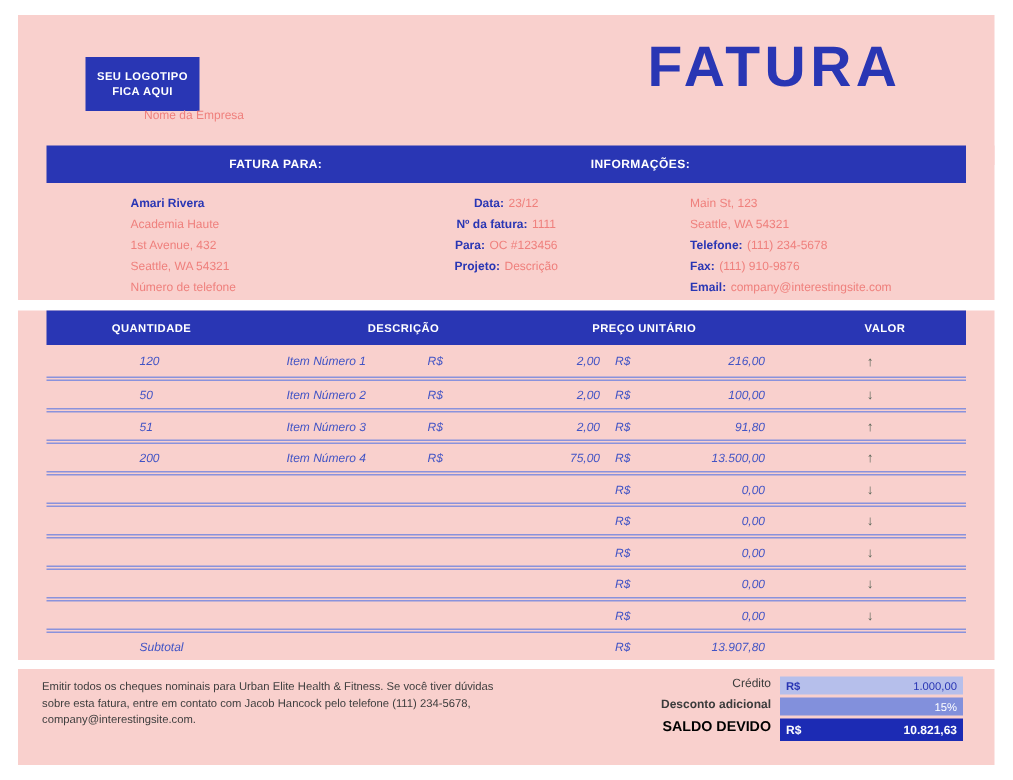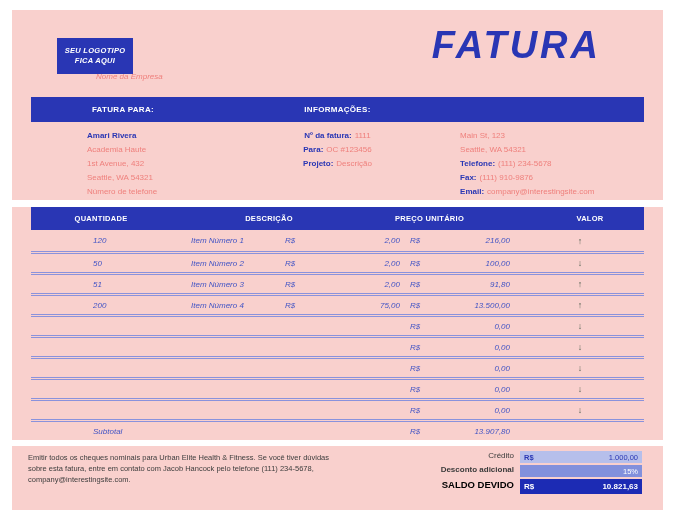--- a/index.html
+++ b/index.html
@@ -7,38 +7,38 @@
     --blue:#2936b4;
     --salmon:#ef807d;
     --blue-text:#4254c5;
     --line:#8a92dc;
     --arrow:#4f5e4f;
   }
   *{box-sizing:border-box;margin:0;padding:0;}
   body{background:#fff;font-family:"Liberation Sans",sans-serif;}
   .page{position:relative;width:675px;height:520px;background:#fff;overflow:hidden;}
   .block{position:absolute;left:12px;right:12px;background:var(--pink);}
-  .block-a{top:10px;height:100px;font-style:italic;}
+  .block-a{top:10px;height:100px;}
   .block-b{top:97px;height:103px;}
   .block-c{top:207px;height:233px;}
   .block-d{top:446px;height:64px;}
 
   
   .logo-box{position:absolute;left:45px;top:28px;width:76px;height:36px;background:var(--blue);
     color:#fff;font-size:7.5px;font-weight:bold;display:flex;flex-direction:column;
     align-items:center;justify-content:center;text-align:center;letter-spacing:.3px;line-height:10px;}
   .company-name{position:absolute;left:84px;top:62px;color:var(--salmon);font-size:8px;}
   .doc-title{position:absolute;right:62px;top:14px;font-size:38px;font-weight:bold;
     color:var(--blue);letter-spacing:3px;}
 
   
   .band{height:25px;background:var(--blue);margin:0 19px;display:grid;
     grid-template-columns:30% 40% 30%;align-items:center;color:#fff;
     font-weight:bold;font-size:8px;letter-spacing:.3px;}
-  .band > div{text-align:center;}
+  .band > div{text-align:right;}
 
   
   .info-cols{position:absolute;top:25px;left:19px;right:19px;bottom:0;display:grid;
     grid-template-columns:30% 40% 30%;padding-top:7px;font-size:8px;line-height:14px;}
   .col-billto{padding-left:56px;}
   .col-info{text-align:center;}
   .col-contact{text-align:left;padding-right:26px;}
   .addr-name{font-weight:bold;color:var(--blue);}
   .addr-line{color:var(--salmon);}
   .kv-line{white-space:nowrap;}
@@ -105,20 +105,23 @@
         <div class="addr-name">Amari Rivera</div>
         <div>
             <div class="addr-line">Academia Haute</div>
             <div class="addr-line">1st Avenue, 432</div>
             <div class="addr-line">Seattle, WA 54321</div>
             <div class="addr-line">Número de telefone</div>
           </div>
       </div>
       <div class="col-info">
           <div class="kv-line">
+    <span class="kv-label">Data:</span><span class="kv-value">23/12</span>
+  </div>
+          <div class="kv-line">
     <span class="kv-label">Nº da fatura:</span><span class="kv-value">1111</span>
   </div>
           <div class="kv-line">
     <span class="kv-label">Para:</span><span class="kv-value">OC #123456</span>
   </div>
           <div class="kv-line">
     <span class="kv-label">Projeto:</span><span class="kv-value">Descrição</span>
   </div>
         </div>
       <div class="col-contact">

